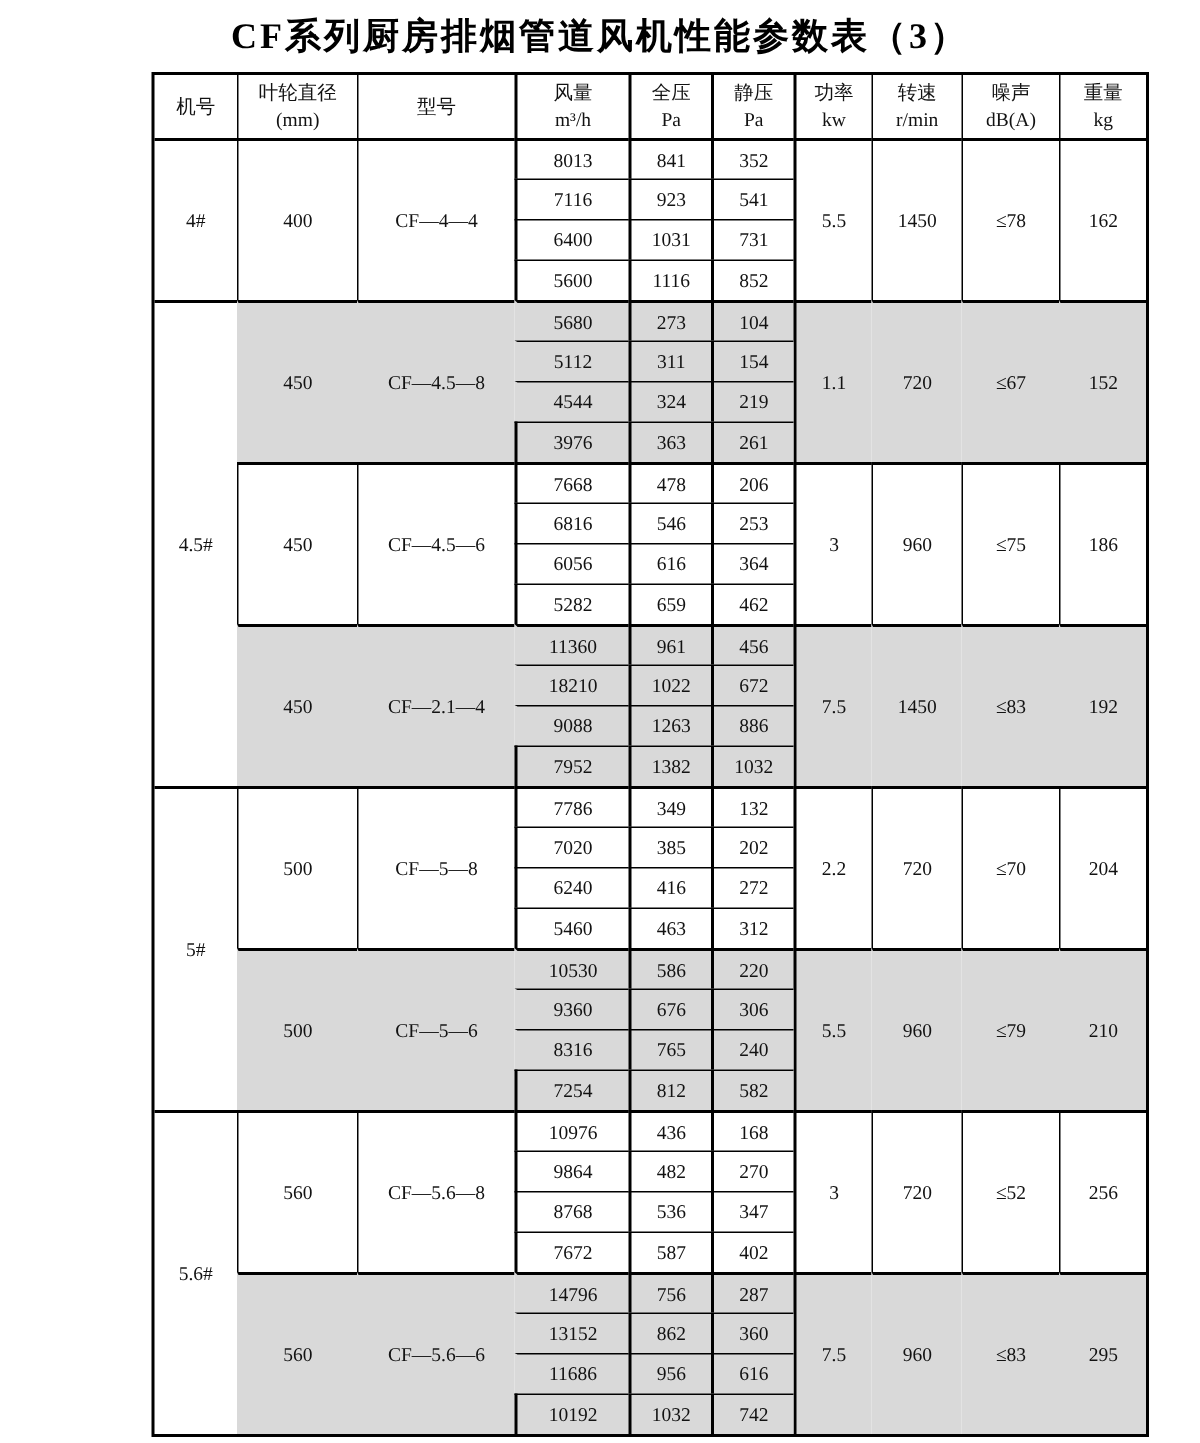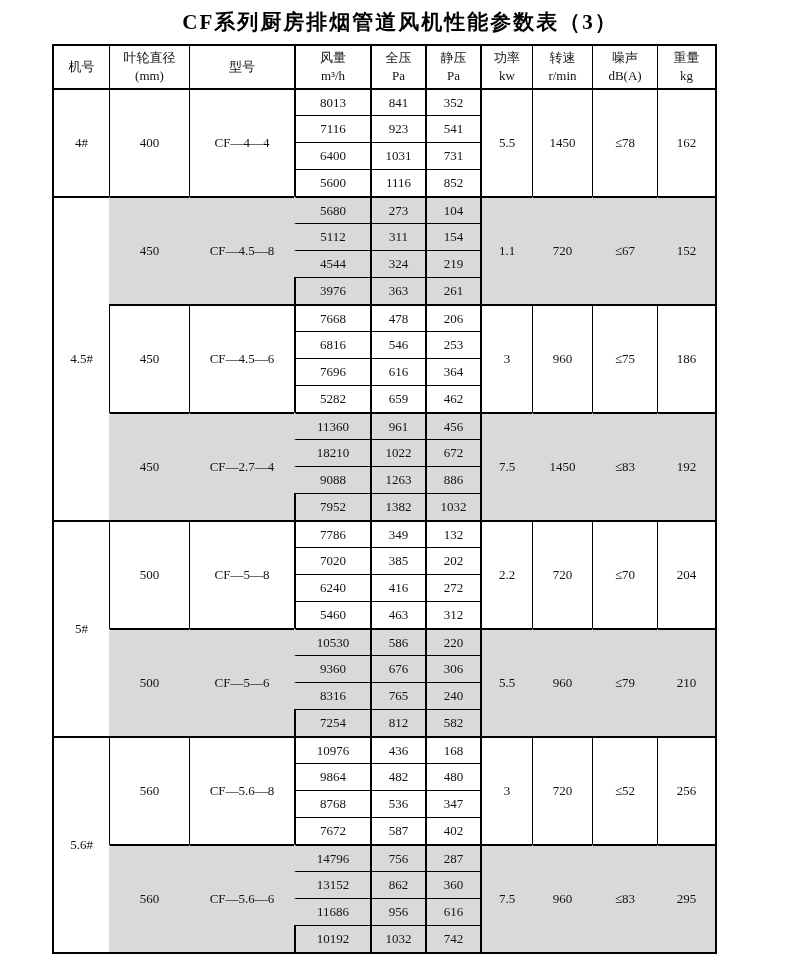--- a/index.html
+++ b/index.html
@@ -4,27 +4,27 @@
 <style>
   html,body{margin:0;padding:0;}
   body{
     width:800px;height:962px;background:#ffffff;
     font-family:"Liberation Serif","DejaVu Serif",serif;
     color:#121212;
     -webkit-font-smoothing:antialiased;
   }
   .page{position:relative;width:800px;height:962px;overflow:hidden;}
   .title{
-    font-size:21px;font-weight:bold;text-align:center;
+    font-size:24px;font-weight:bold;text-align:center;
     margin:8px 0 8px 0;letter-spacing:2px;color:#000;
   }
   table.spec-table{
     border-collapse:separate;border-spacing:0;table-layout:fixed;
     border:2px solid #000;
-    margin-left:52px;width:661px;
+    margin-left:101px;width:661px;
   }
   th,td{
     padding:0;text-align:center;vertical-align:middle;
     font-size:13px;font-weight:normal;position:relative;
     overflow:hidden;white-space:nowrap;
   }
   thead tr{height:42px;}
   tbody tr{height:27px;}
   .hdr-line{line-height:1.35;}
   .shaded{background:#d9d9d9;}
@@ -167,32 +167,32 @@
           <td class="bt2 bl1" rowspan="4">960</td>
           <td class="bt2 bl1" rowspan="4">≤75</td>
           <td class="bt2 bl1" rowspan="4">186</td>
         </tr>
         <tr>
           <td class="bt1 bl2">6816</td>
           <td class="bt1 bl2">546</td>
           <td class="bt1 bl2">253</td>
         </tr>
         <tr>
-          <td class="bt1 bl2">7696</td>
+          <td class="bt1 bl2">6056</td>
           <td class="bt1 bl2">616</td>
           <td class="bt1 bl2">364</td>
         </tr>
         <tr>
           <td class="bt1 bl2">5282</td>
           <td class="bt1 bl2">659</td>
           <td class="bt1 bl2">462</td>
         </tr>
         <tr>
           <td class="bt2 blt1 shaded stub" rowspan="4">450</td>
-          <td class="bt2 blt1 shaded stub" rowspan="4">CF—2.7—4</td>
+          <td class="bt2 blt1 shaded stub" rowspan="4">CF—2.1—4</td>
           <td class="bt2 blt2 shaded">11360</td>
           <td class="bt2 bl2 shaded">961</td>
           <td class="bt2 bl2 shaded">456</td>
           <td class="bt2 bl2 shaded" rowspan="4">7.5</td>
           <td class="bt2 blt1 shaded stub" rowspan="4">1450</td>
           <td class="bt2 blt1 shaded stub" rowspan="4">≤83</td>
           <td class="bt2 blt1 shaded stub" rowspan="4">192</td>
         </tr>
         <tr>
           <td class="bt1 blt2 shaded">18210</td>
@@ -270,21 +270,21 @@
           <td class="bt2 bl2">436</td>
           <td class="bt2 bl2">168</td>
           <td class="bt2 bl2" rowspan="4">3</td>
           <td class="bt2 bl1" rowspan="4">720</td>
           <td class="bt2 bl1" rowspan="4">≤52</td>
           <td class="bt2 bl1" rowspan="4">256</td>
         </tr>
         <tr>
           <td class="bt1 bl2">9864</td>
           <td class="bt1 bl2">482</td>
-          <td class="bt1 bl2">480</td>
+          <td class="bt1 bl2">270</td>
         </tr>
         <tr>
           <td class="bt1 bl2">8768</td>
           <td class="bt1 bl2">536</td>
           <td class="bt1 bl2">347</td>
         </tr>
         <tr>
           <td class="bt1 bl2">7672</td>
           <td class="bt1 bl2">587</td>
           <td class="bt1 bl2">402</td>

